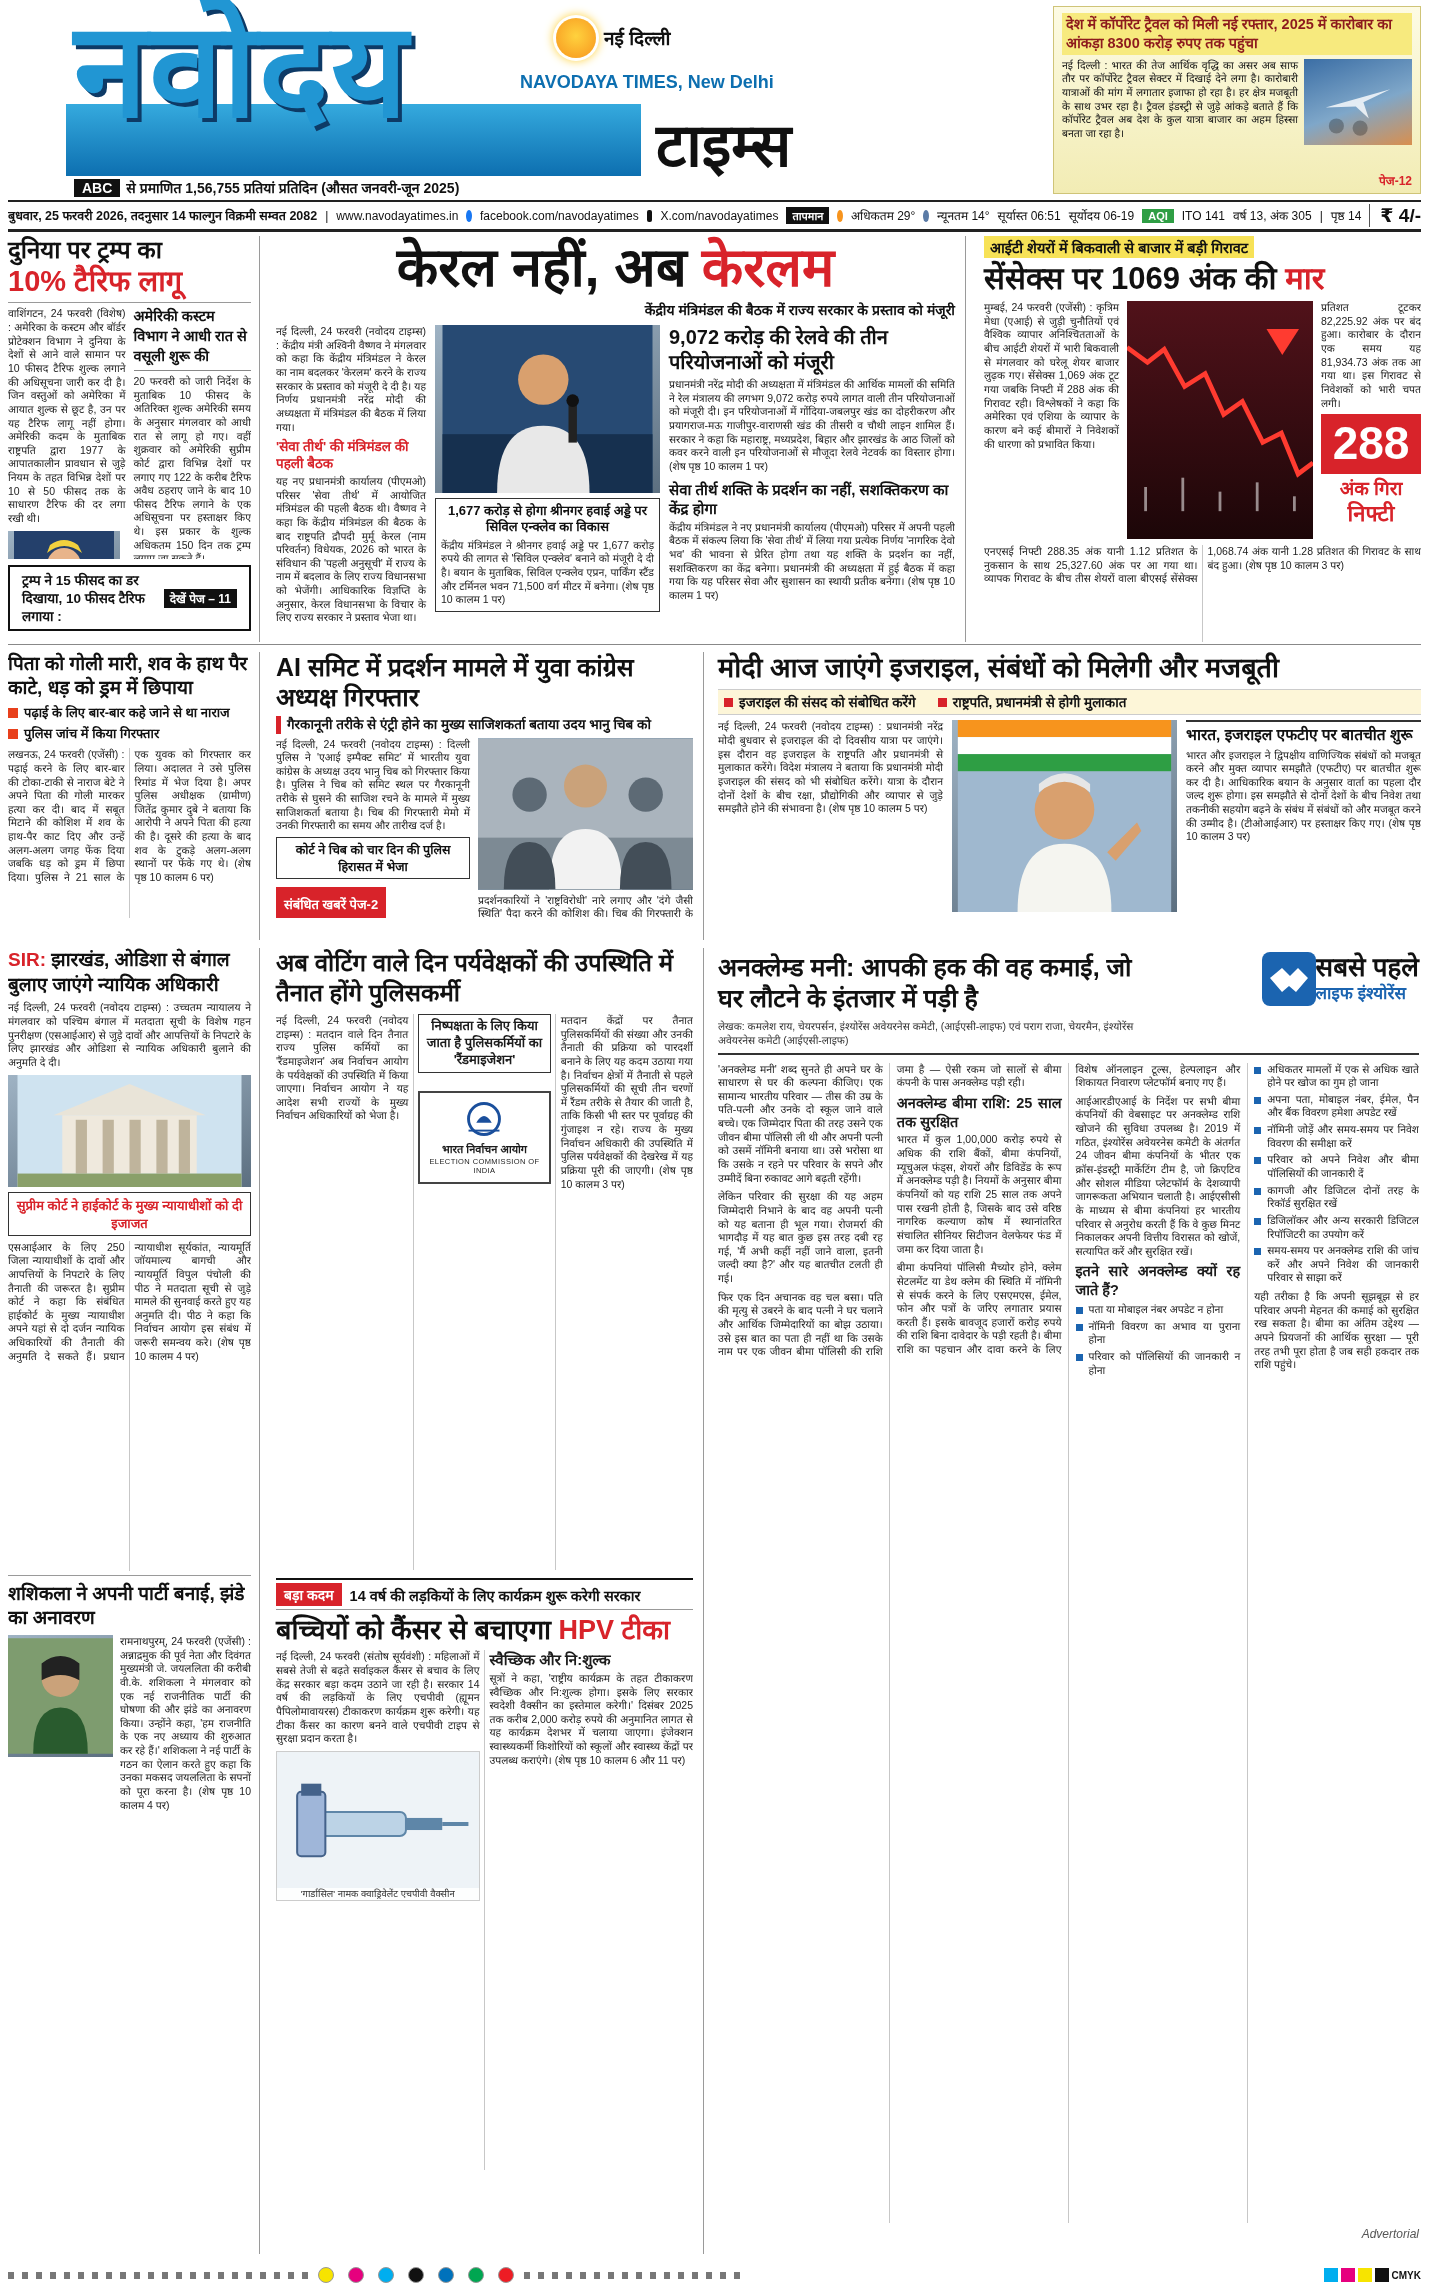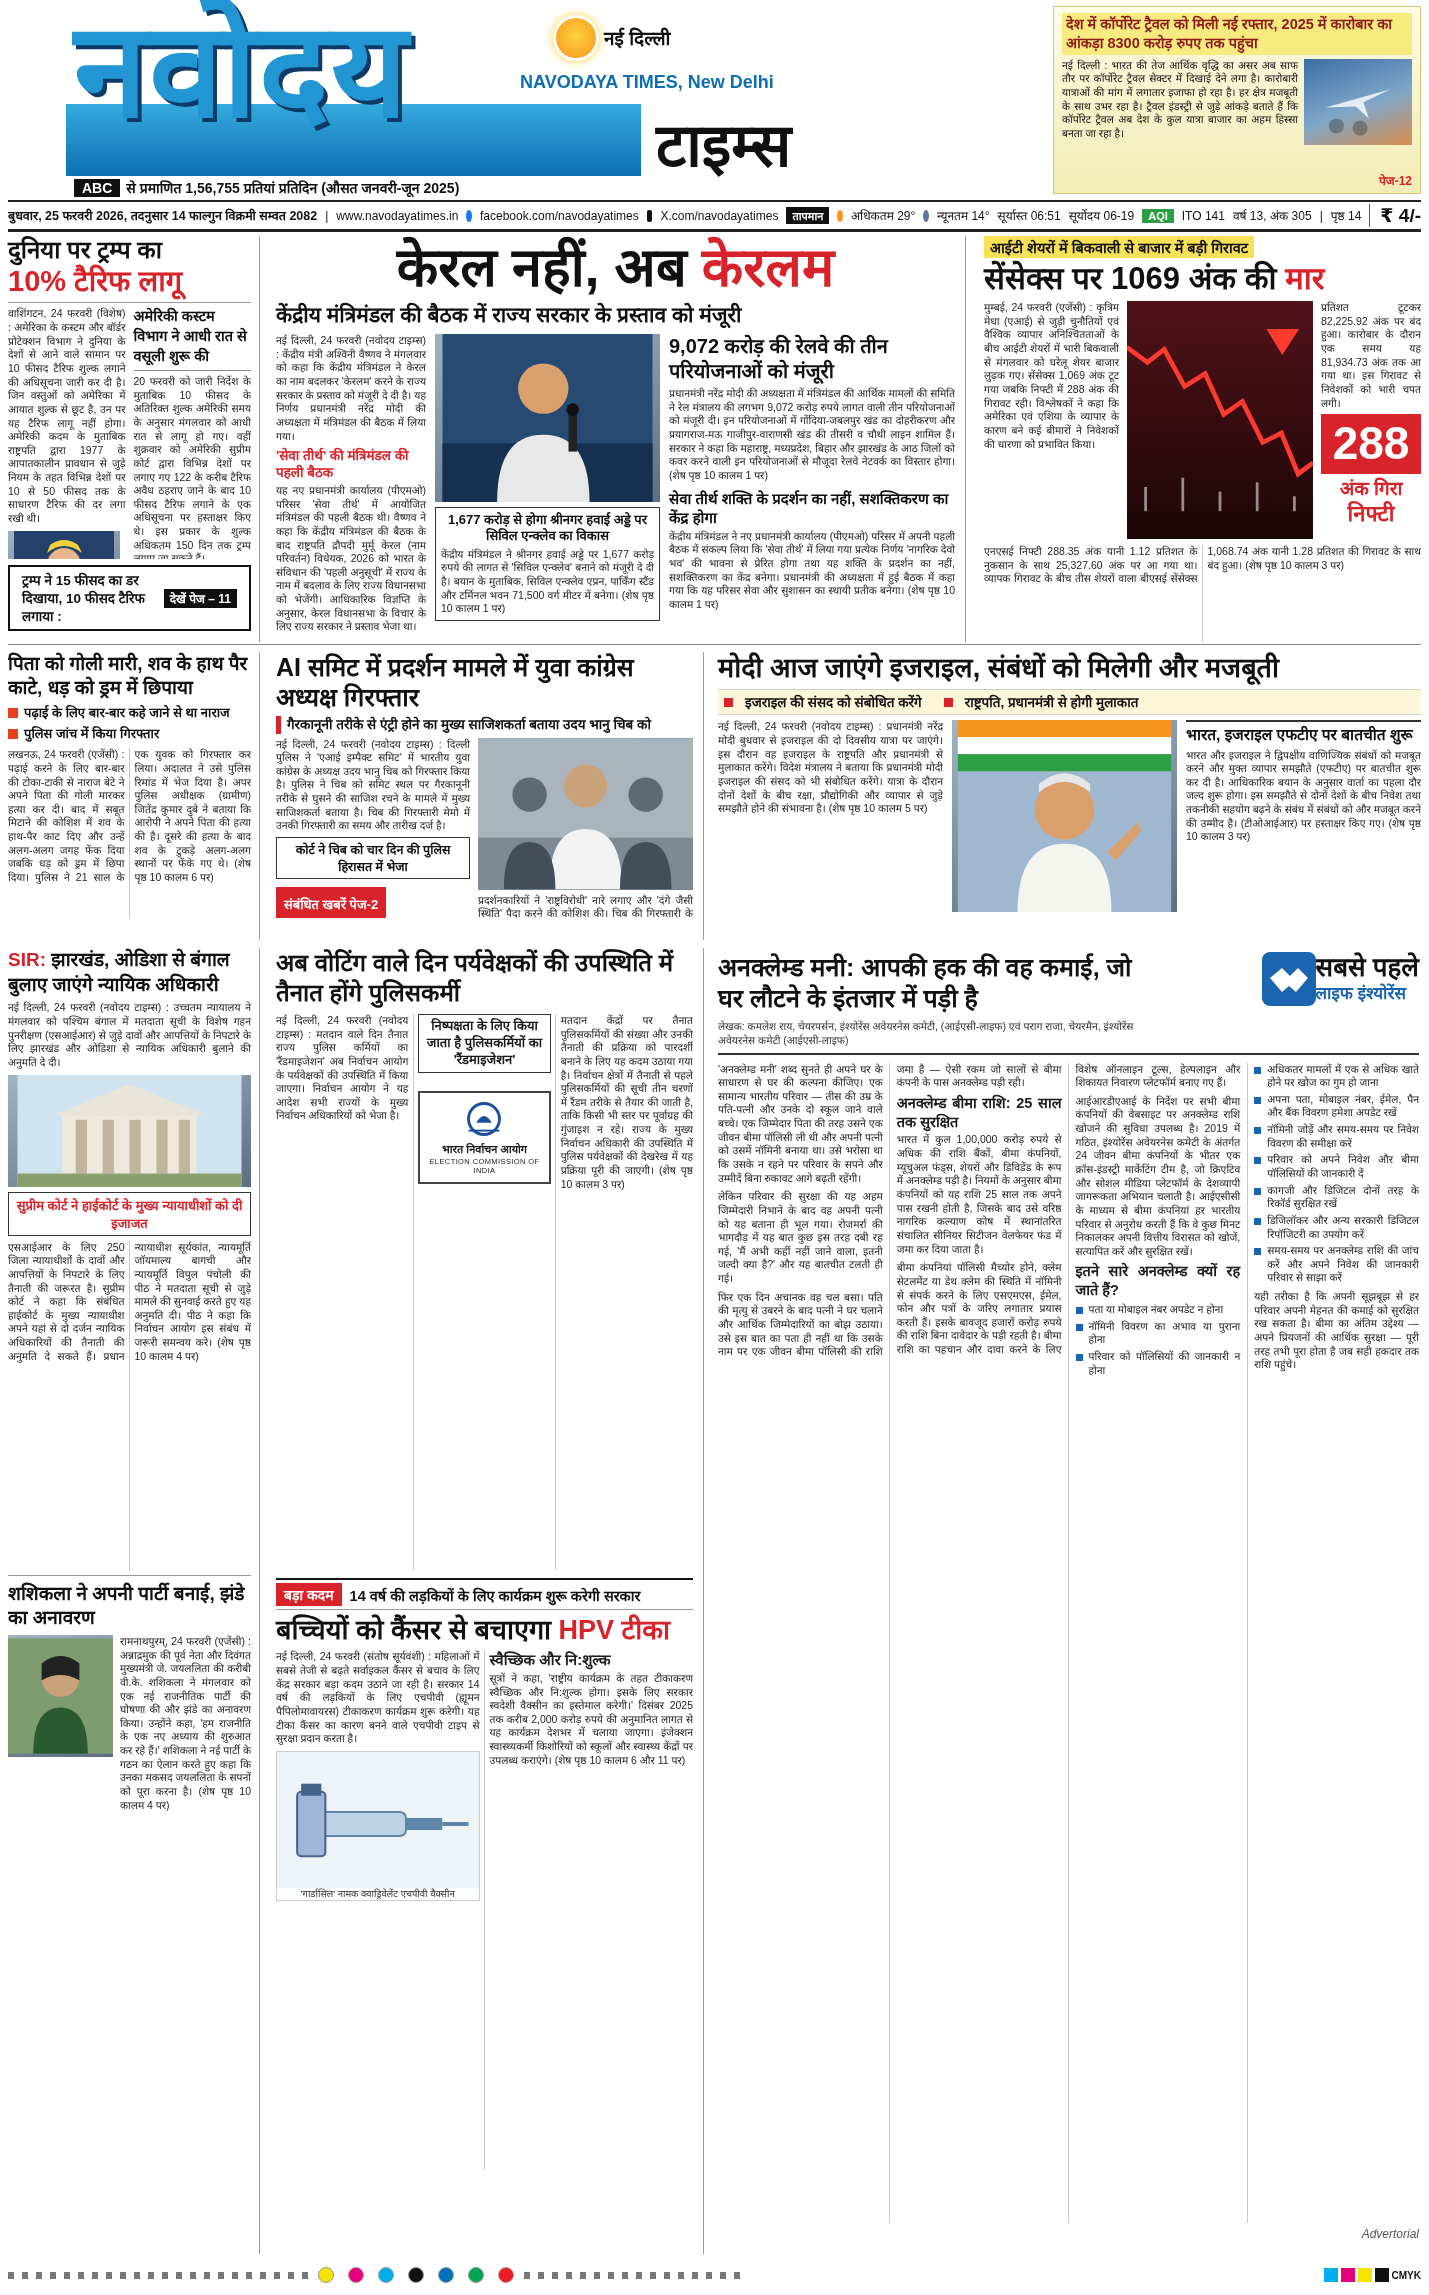--- a/index.html
+++ b/index.html
@@ -58,21 +58,21 @@
   .t-h1 { font-size:24px; font-weight:bold; line-height:1.15; }
   .t-h2 { font-size:29px; font-weight:bold; color:#d8232a; line-height:1.2; }
   .t-grid { display:grid; grid-template-columns:1fr 1fr; gap:8px; height:252px; overflow:hidden; margin-top:4px; }
   .t-high { font-size:14.5px; font-weight:bold; line-height:1.35; border-bottom:1px solid #888; padding-bottom:4px; margin-bottom:4px; }
   .t-foot { border:2px solid #111; padding:4px 12px; font-weight:bold; font-size:13.5px; margin-top:6px;
             display:flex; align-items:center; gap:6px; justify-content:space-between; }
   .pg-chip { background:#111; color:#fff; padding:1px 6px; font-size:12px; white-space:nowrap; }
 
   .keralam { top:236px; left:266px; width:700px; height:406px; padding:0 10px; overflow:hidden; }
   .k-head { text-align:center; font-size:54px; font-weight:bold; line-height:1.15; }
-  .k-sub { text-align:left; font-size:21px; font-weight:bold; margin:2px 0 6px; }
+  .k-sub { text-align:right; font-size:14px; font-weight:bold; margin:2px 0 6px; }
   .k-grid { display:grid; grid-template-columns:150px 225px 1fr; gap:9px; height:300px; overflow:hidden; }
   .k-boxt { color:#d8232a; font-weight:bold; font-size:13.5px; line-height:1.25; margin:5px 0 2px; }
   .air-box { border:1.5px solid #333; padding:4px 5px; margin-top:5px; }
   .air-t { font-weight:bold; font-size:13px; text-align:center; line-height:1.25; }
   .rail-h { font-weight:bold; font-size:20px; line-height:1.25; }
   .seva-h { font-weight:bold; font-size:15px; line-height:1.3; margin-top:6px; }
 
   .sensex { top:236px; left:974px; width:447px; height:406px; padding-left:10px; overflow:hidden; }
   .sx-kick { display:inline-block; background:#f7e257; font-weight:bold; font-size:14.5px; padding:1px 6px; }
   .sx-head { font-size:31px; font-weight:bold; line-height:1.2; margin:2px 0 4px; }
@@ -93,21 +93,21 @@
   .ai-sub { display:flex; gap:6px; margin:4px 0; }
   .vbar { width:5px; background:#d8232a; flex:0 0 auto; }
   .ai-subt { font-weight:bold; font-size:13.5px; line-height:1.3; }
   .ai-grid { display:grid; grid-template-columns:1fr 215px; gap:8px; height:180px; overflow:hidden; }
   .court-box { border:1.5px solid #333; padding:3px 5px; font-weight:bold; font-size:12.5px; text-align:center; margin:4px 0; }
   .rel-chip { background:#d8232a; color:#fff; font-weight:bold; font-size:13px; padding:8px 8px; display:inline-block; margin-top:4px; }
 
   .modi { top:652px; left:708px; width:713px; height:288px; padding-left:10px; overflow:hidden; }
   .mo-head { font-size:27px; font-weight:bold; line-height:1.2; }
   .mo-kick { display:flex; gap:22px; margin:5px 0; background:#fdf6d8; padding:3px 6px; border-top:1px solid #ccc; border-bottom:1px solid #ccc; }
-  .mo-kick div { display:flex; gap:12px; font-weight:bold; font-size:13.5px; align-items:center; }
+  .mo-kick div { display:flex; gap:6px; font-weight:bold; font-size:13.5px; align-items:center; }
   .sqr { width:9px; height:9px; background:#d8232a; }
   .mo-grid { display:grid; grid-template-columns:1fr 225px 235px; gap:9px; height:198px; overflow:hidden; }
   .fta-t { font-weight:bold; font-size:15.5px; line-height:1.3; border-top:2px solid #333; padding-top:3px; }
 
   
   .leftcol { top:948px; left:8px; width:252px; height:1306px; padding-right:8px; overflow:hidden; }
   .sir-h { font-size:19px; font-weight:bold; line-height:1.3; }
   .sir-box { border:1.5px solid #333; padding:3px 5px; font-weight:bold; font-size:13px; color:#d8232a;
              text-align:center; margin:5px 0; break-inside:avoid; }
   .sas-h { font-size:19px; font-weight:bold; line-height:1.3; margin:6px 0 4px; }

